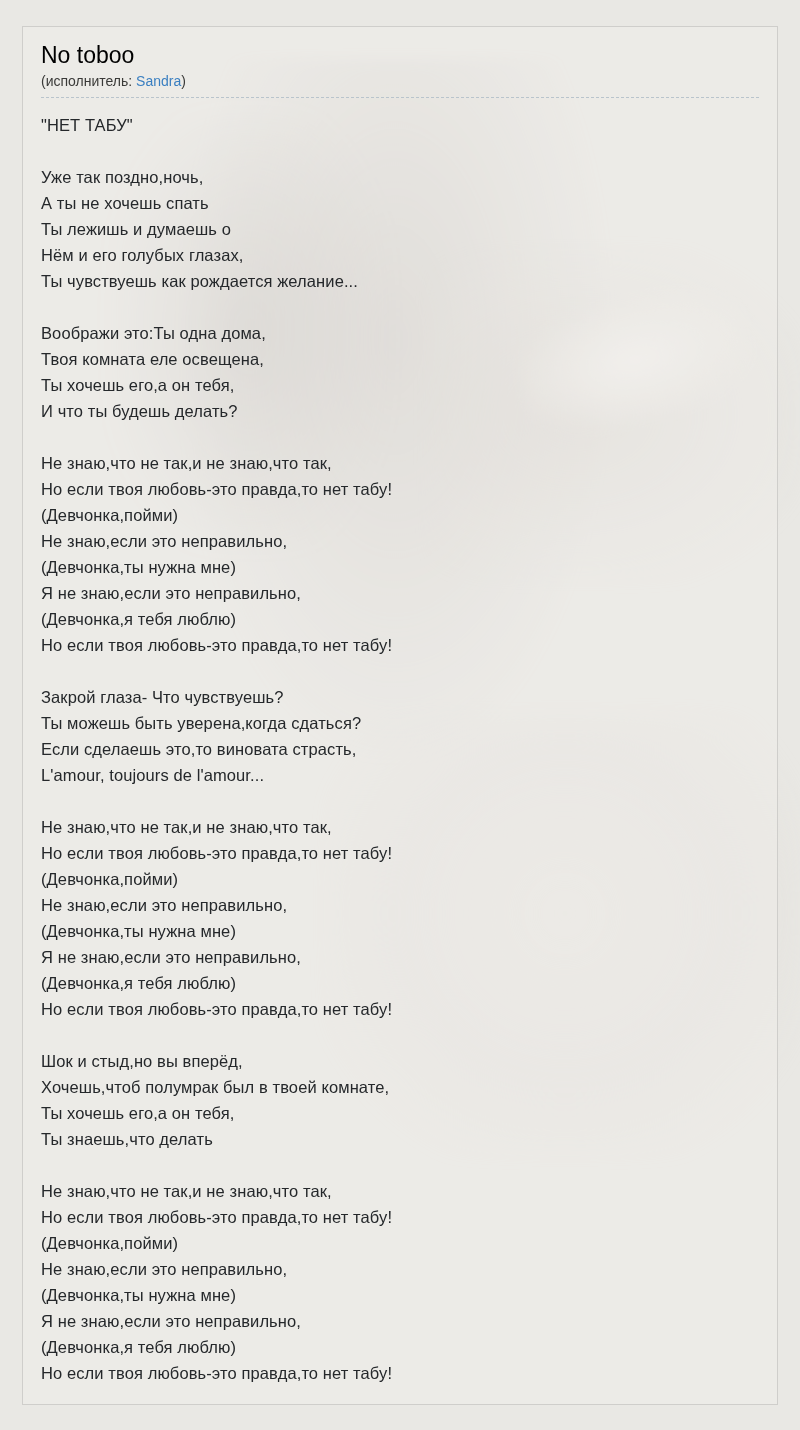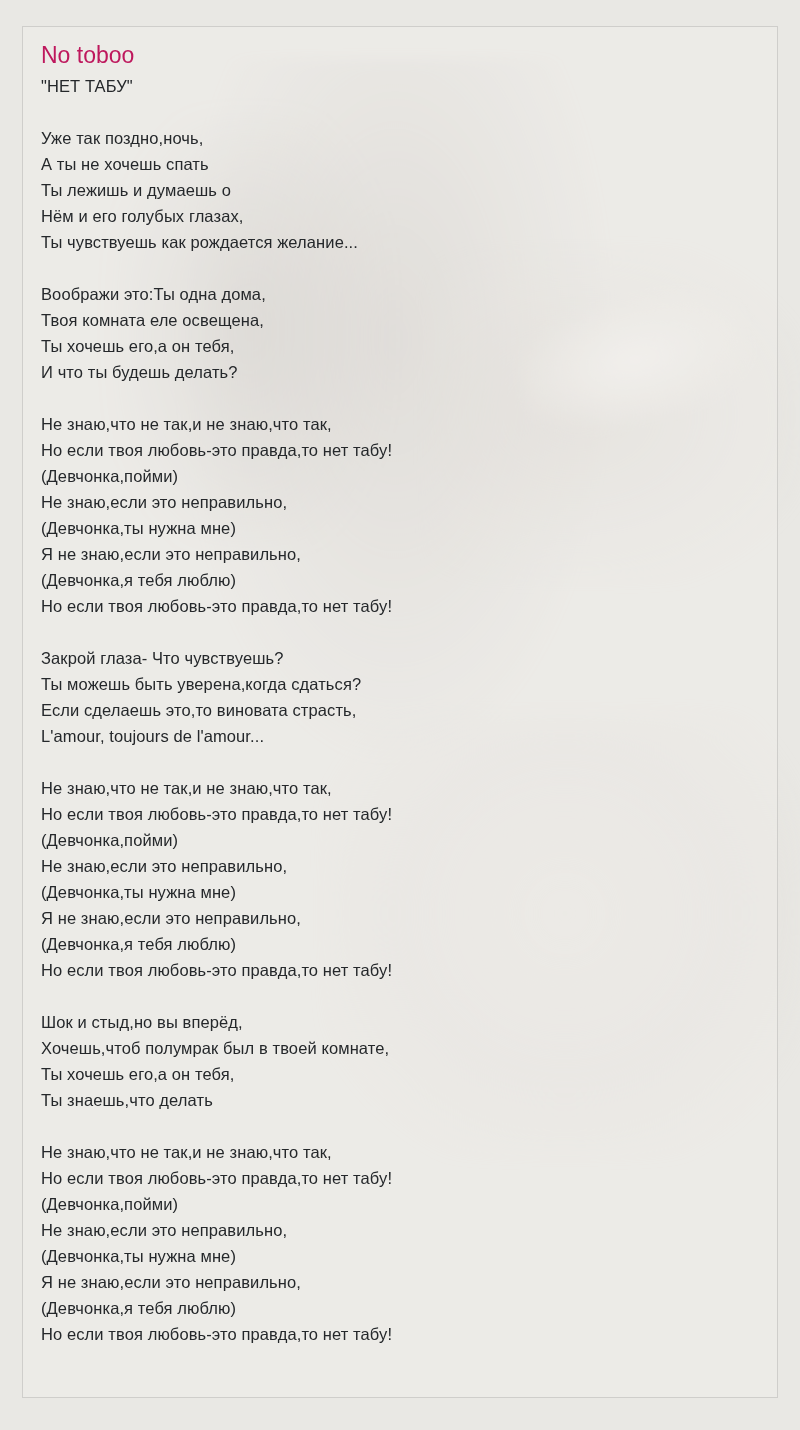--- a/index.html
+++ b/index.html
@@ -70,21 +70,21 @@
     left: 22px;
     top: 26px;
     width: 756px;
     min-height: 1372px;
     background: rgba(238,237,233,0.55);
     border: 1px solid #cfcecb;
     box-sizing: border-box;
     padding: 14px 18px 18px 18px;
   }
   .song-title {
-    color: #be185d;
+    color: #000000;
     font-size: 23px;
     line-height: 28px;
     font-weight: normal;
     margin: 0 0 4px 0;
     padding: 0;
   }
   .artist-line {
     font-size: 14px;
     color: #3a3a38;
     padding-bottom: 8px;
@@ -115,20 +115,23 @@
     <div class="blob4"></div>
     <div class="blob2"></div>
     <div class="blob5"></div>
     <div class="blob3"></div>
   </div>
 
   <div class="card">
 
     <h1 class="song-title">No toboo</h1>
 
+    <div class="artist-line">
+      <span>(исполнитель: </span><a class="artist-link" href="#">Sandra</a><span>)</span>
+    </div>
 
     <div class="lyrics">"НЕТ ТАБУ"
 
 Уже так поздно,ночь,
 А ты не хочешь спать
 Ты лежишь и думаешь о
 Нём и его голубых глазах,
 Ты чувствуешь как рождается желание...
 
 Воображи это:Ты одна дома,

